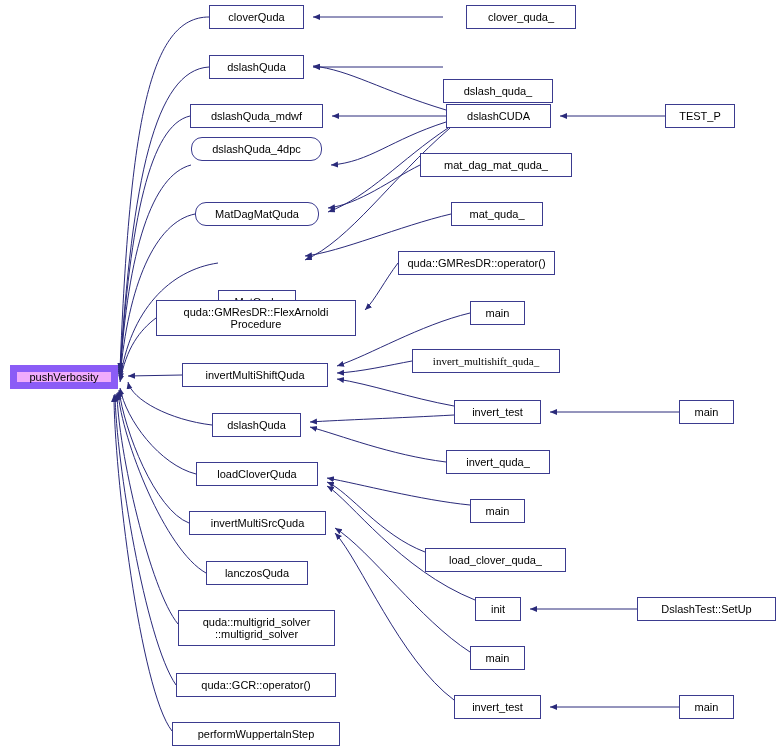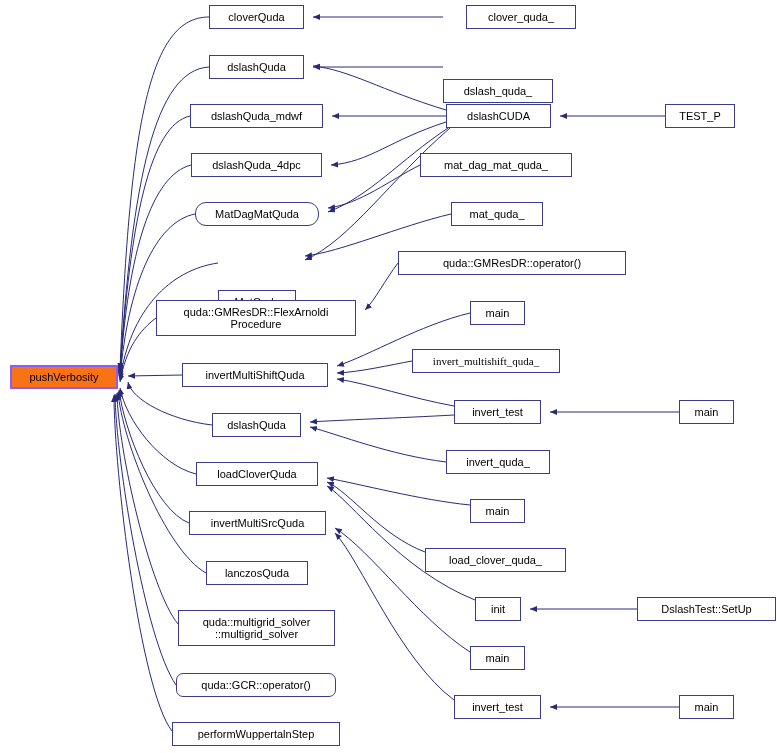--- a/index.html
+++ b/index.html
@@ -32,22 +32,22 @@
     font-size: 11px;
     line-height: 12px;
     display: flex;
     align-items: center;
     justify-content: center;
     text-align: center;
     white-space: pre-line;
     padding: 0 15px;
   }
   .node.root {
-    background: #f97316;
-    border: 2px solid #8b5cf6;
+    background: #f0abfc;
+    border: 7px solid #8b5cf6;
   }
 </style>
 </head>
 <body>
 
 <div id="canvas">
   <svg class="edges" viewBox="0 0 777 753">
     <defs>
       <marker id="arrow" markerWidth="8" markerHeight="8" refX="7" refY="3" orient="auto" markerUnits="strokeWidth">
         <path d="M0,0 L7,3 L0,6 z" fill="#2a2a7a"></path>
@@ -97,43 +97,43 @@
   </svg>
   <div id="node-layer">
       <div class="node root" style="left: 10px; top: 365px; width: 108px; height: 24px;">pushVerbosity</div>
       <div class="node" style="left: 209px; top: 5px; width: 95px; height: 24px;">cloverQuda</div>
       <div class="node" style="left: 466px; top: 5px; width: 110px; height: 24px;">clover_quda_</div>
       <div class="node" style="left: 209px; top: 55px; width: 95px; height: 24px;">dslashQuda</div>
       <div class="node" style="left: 443px; top: 55px; width: 110px; height: 24px; margin-top: 24px;">dslash_quda_</div>
       <div class="node" style="left: 190px; top: 104px; width: 133px; height: 24px;">dslashQuda_mdwf</div>
       <div class="node" style="left: 446px; top: 104px; width: 105px; height: 24px;">dslashCUDA</div>
       <div class="node" style="left: 665px; top: 104px; width: 70px; height: 24px;">TEST_P</div>
-      <div class="node" style="left: 191px; top: 153px; width: 131px; height: 24px;">dslashQuda_4dpc</div>
+      <div class="node" style="left: 191px; top: 137px; width: 131px; height: 24px; border-radius: 11px;">dslashQuda_4dpc</div>
       <div class="node" style="left: 420px; top: 153px; width: 152px; height: 24px;">mat_dag_mat_quda_</div>
       <div class="node" style="left: 195px; top: 202px; width: 124px; height: 24px; border-radius: 11px;">MatDagMatQuda</div>
       <div class="node" style="left: 451px; top: 202px; width: 92px; height: 24px;">mat_quda_</div>
       <div class="node" style="left: 218px; top: 251px; width: 78px; height: 24px; margin-top: 39px;">MatQuda</div>
-      <div class="node" style="left: 398px; top: 251px; width: 228px; height: 24px;">quda::GMResDR::operator()</div>
+      <div class="node" style="left: 398px; top: 251px; width: 157px; height: 24px;">quda::GMResDR::operator()</div>
       <div class="node" style="left: 156px; top: 300px; width: 200px; height: 36px;">quda::GMResDR::FlexArnoldi
 Procedure</div>
       <div class="node" style="left: 470px; top: 301px; width: 55px; height: 24px;">main</div>
       <div class="node" style="left: 182px; top: 363px; width: 146px; height: 24px;">invertMultiShiftQuda</div>
       <div class="node" style="left: 412px; top: 349px; width: 148px; height: 24px; font-family: Liberation Serif, serif;">invert_multishift_quda_</div>
       <div class="node" style="left: 454px; top: 400px; width: 87px; height: 24px;">invert_test</div>
       <div class="node" style="left: 679px; top: 400px; width: 55px; height: 24px;">main</div>
       <div class="node" style="left: 212px; top: 413px; width: 89px; height: 24px;">dslashQuda</div>
       <div class="node" style="left: 446px; top: 450px; width: 104px; height: 24px;">invert_quda_</div>
       <div class="node" style="left: 196px; top: 462px; width: 122px; height: 24px;">loadCloverQuda</div>
       <div class="node" style="left: 470px; top: 499px; width: 55px; height: 24px;">main</div>
       <div class="node" style="left: 189px; top: 511px; width: 137px; height: 24px;">invertMultiSrcQuda</div>
       <div class="node" style="left: 425px; top: 548px; width: 141px; height: 24px;">load_clover_quda_</div>
       <div class="node" style="left: 206px; top: 561px; width: 102px; height: 24px;">lanczosQuda</div>
       <div class="node" style="left: 475px; top: 597px; width: 46px; height: 24px;">init</div>
       <div class="node" style="left: 637px; top: 597px; width: 139px; height: 24px;">DslashTest::SetUp</div>
       <div class="node" style="left: 178px; top: 610px; width: 157px; height: 36px;">quda::multigrid_solver
 ::multigrid_solver</div>
       <div class="node" style="left: 470px; top: 646px; width: 55px; height: 24px;">main</div>
-      <div class="node" style="left: 176px; top: 673px; width: 160px; height: 24px; border-radius: 7px;">quda::GCR::operator()</div>
+      <div class="node" style="left: 176px; top: 673px; width: 160px; height: 24px;">quda::GCR::operator()</div>
       <div class="node" style="left: 454px; top: 695px; width: 87px; height: 24px;">invert_test</div>
       <div class="node" style="left: 679px; top: 695px; width: 55px; height: 24px;">main</div>
       <div class="node" style="left: 172px; top: 722px; width: 168px; height: 24px;">performWuppertalnStep</div>
     </div>
 </div>
 
 </body></html>

